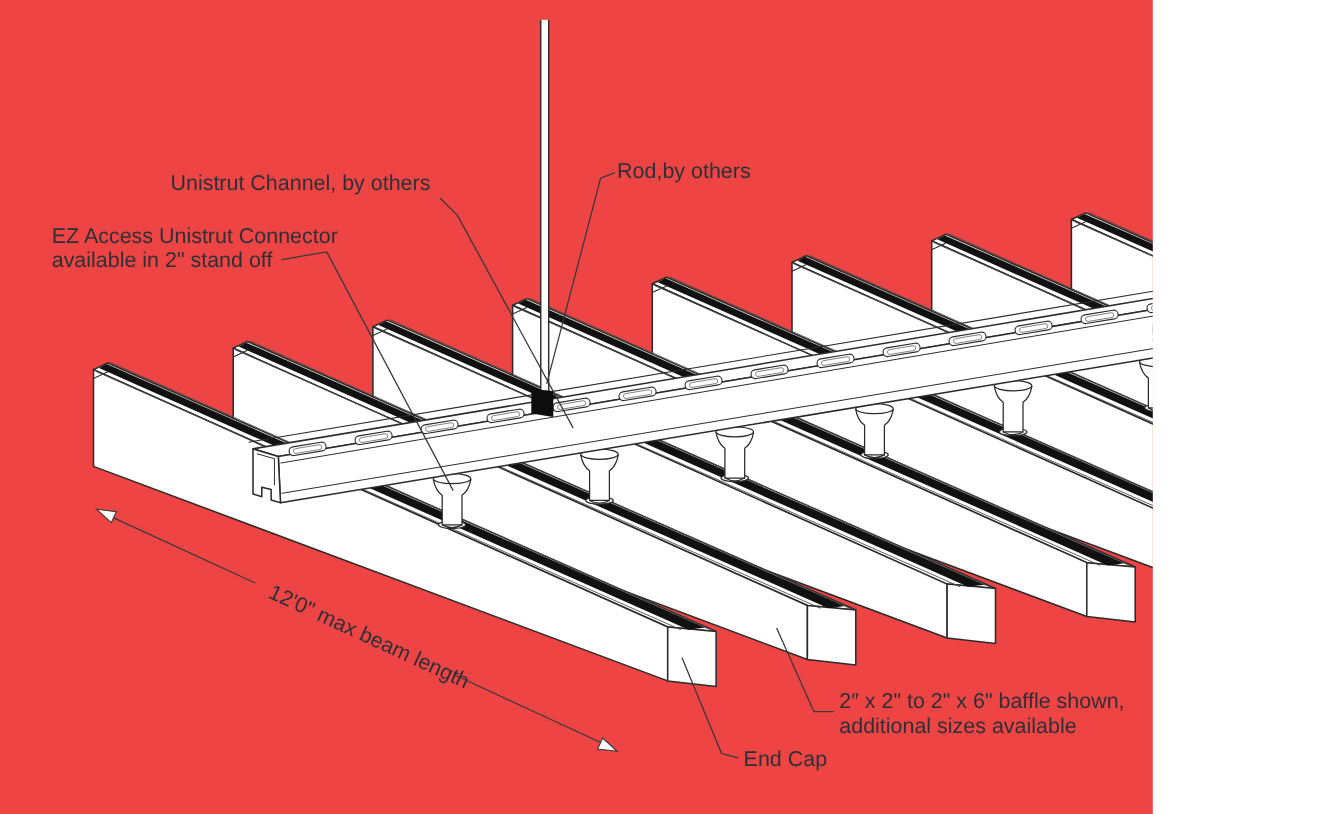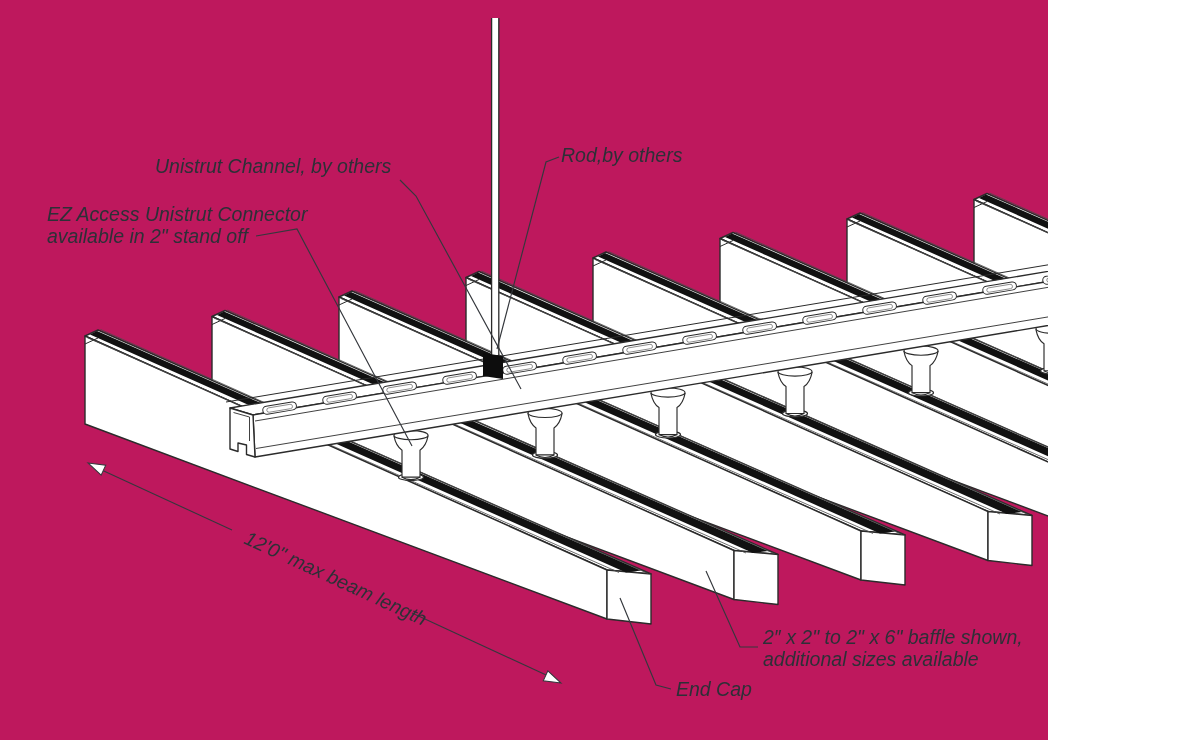--- a/index.html
+++ b/index.html
@@ -1,17 +1,17 @@
 <!DOCTYPE html>
 <html><head>
 <meta charset="utf-8">
 <style>
   html,body{margin:0;padding:0;background:#ffffff;}
-  #stage{position:relative;width:1048px;height:740px;background:#be185d;overflow:hidden;
-         font-family:"Liberation Sans", sans-serif;font-style:italic;}
+  #stage{position:relative;width:1048px;height:740px;background:#ef4444;overflow:hidden;
+         font-family:"Liberation Sans", sans-serif;}
   svg{display:block;}
   .lbl{font-family:"Liberation Sans", sans-serif;font-size:19.5px;}
 </style>
 </head>
 <body>
 
 <div id="stage">
   <svg id="dwg" width="1200" height="740" viewBox="0 0 1200 740">
 
     <g id="g-baffles">

